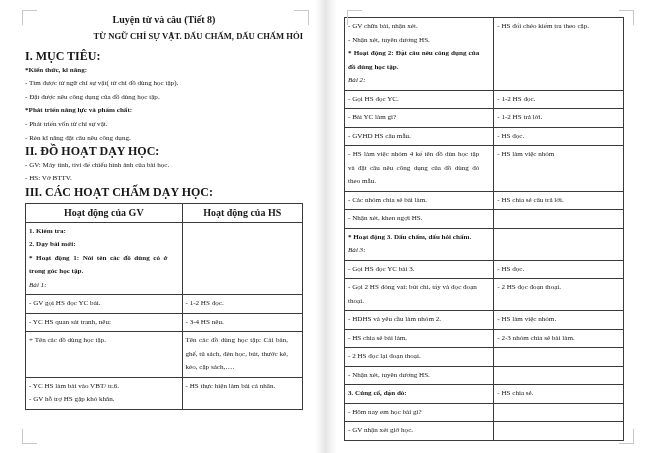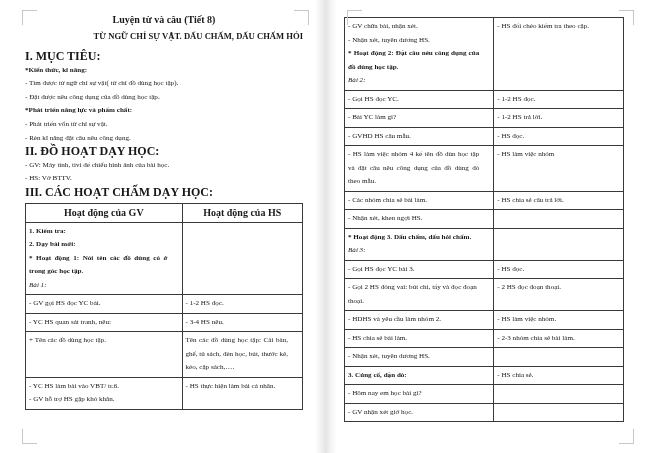--- a/index.html
+++ b/index.html
@@ -348,20 +348,26 @@
             <tr>
               <td class="cell">
                 <p>- HS chia sẻ bài làm.</p>
               </td>
               <td class="cell">
                 <p>- 2-3 nhóm chia sẻ bài làm.</p>
               </td>
             </tr>
             <tr>
               <td class="cell">
+                <p>- 2 HS đọc lại đoạn thoại.</p>
+              </td>
+              <td class="cell"></td>
+            </tr>
+            <tr>
+              <td class="cell">
                 <p>- Nhận xét, tuyên dương HS.</p>
               </td>
               <td class="cell"></td>
             </tr>
             <tr>
               <td class="cell">
                 <p class="b">3. Củng cố, dặn dò:</p>
               </td>
               <td class="cell">
                 <p>- HS chia sẻ.</p>

